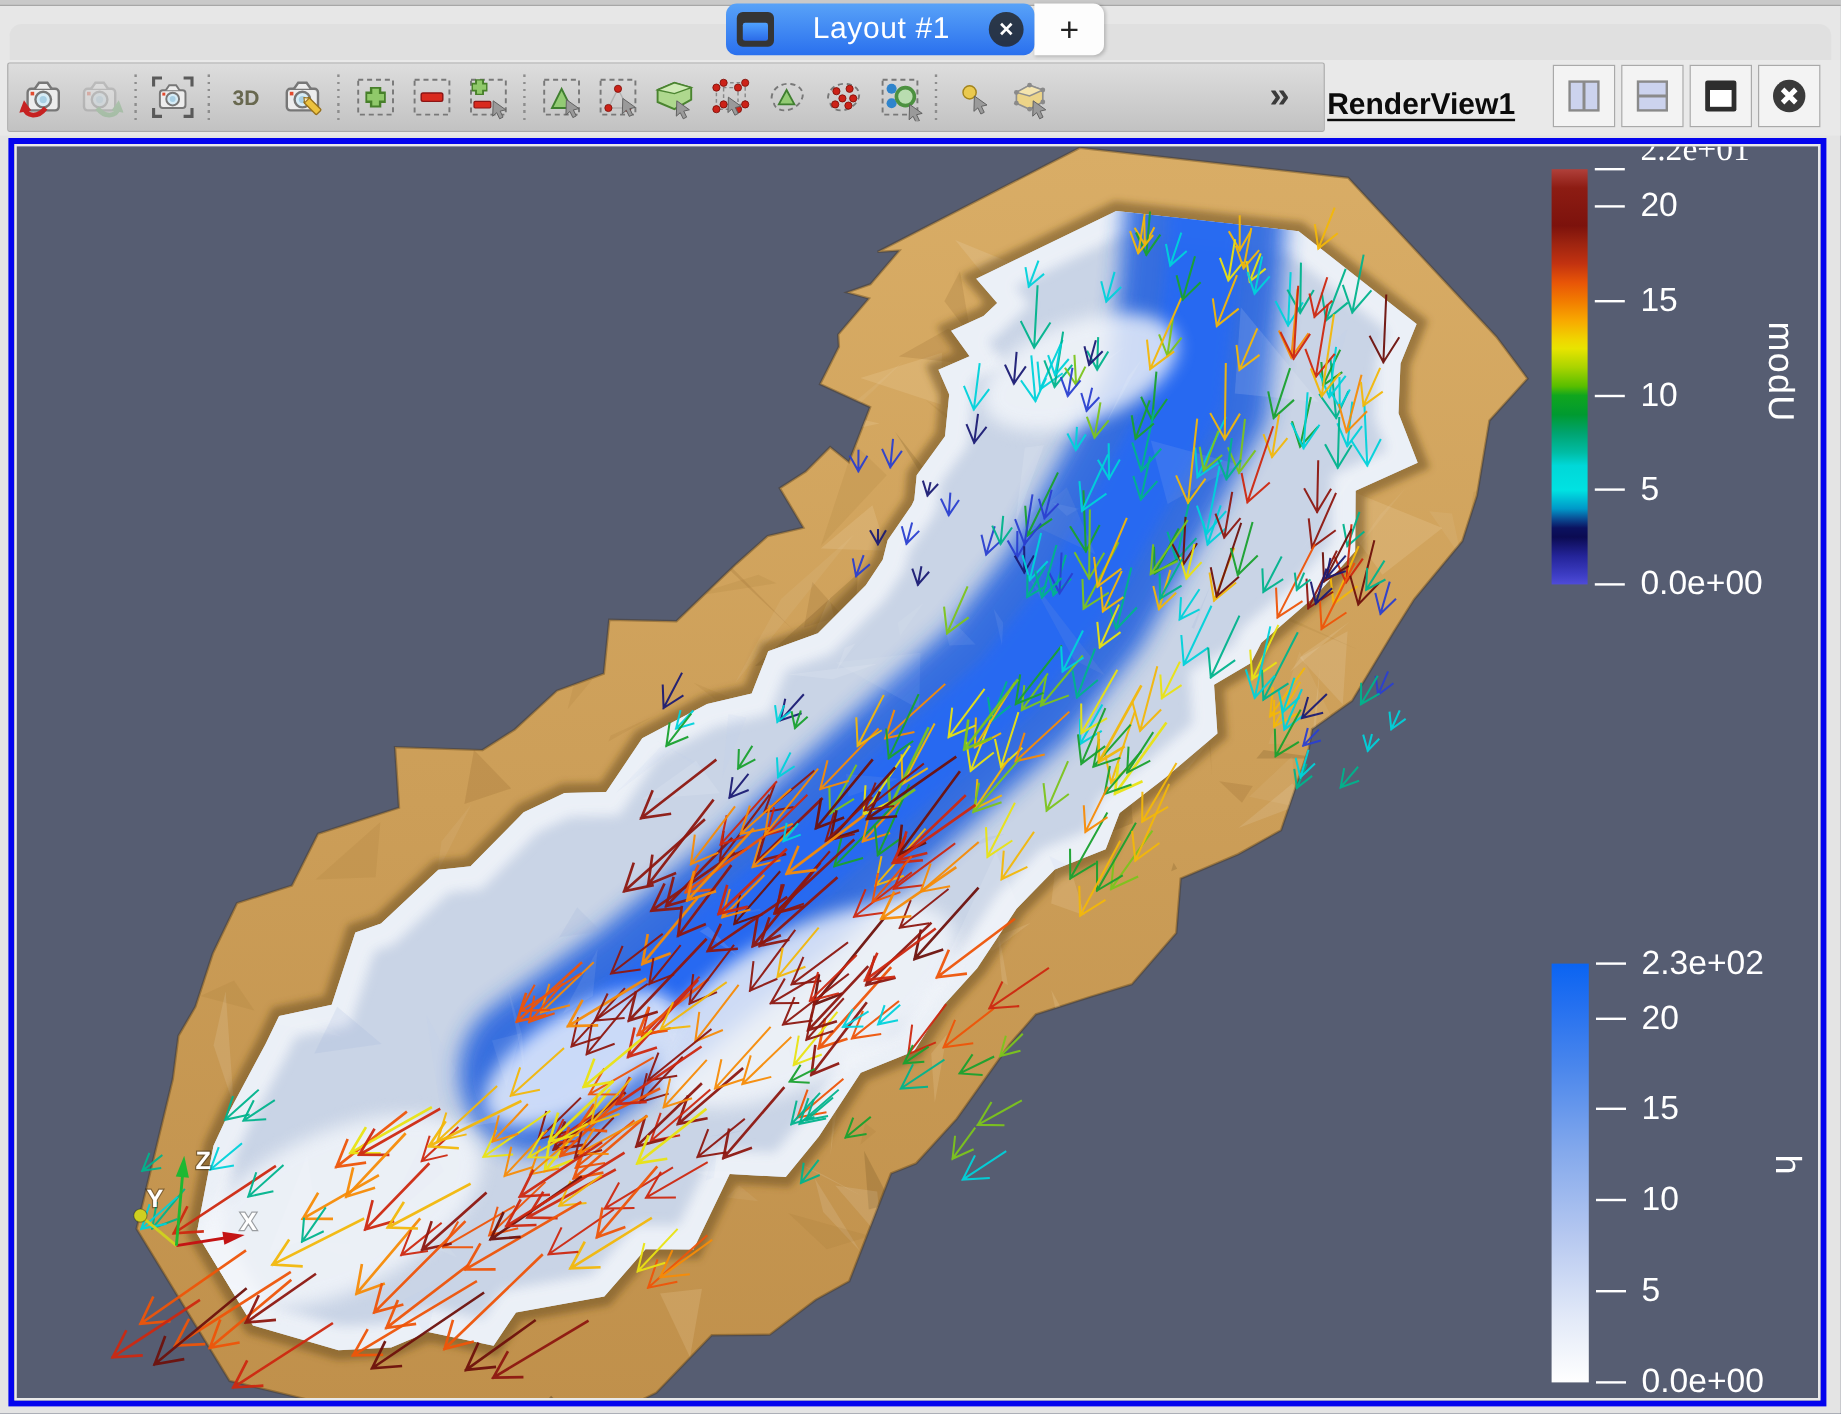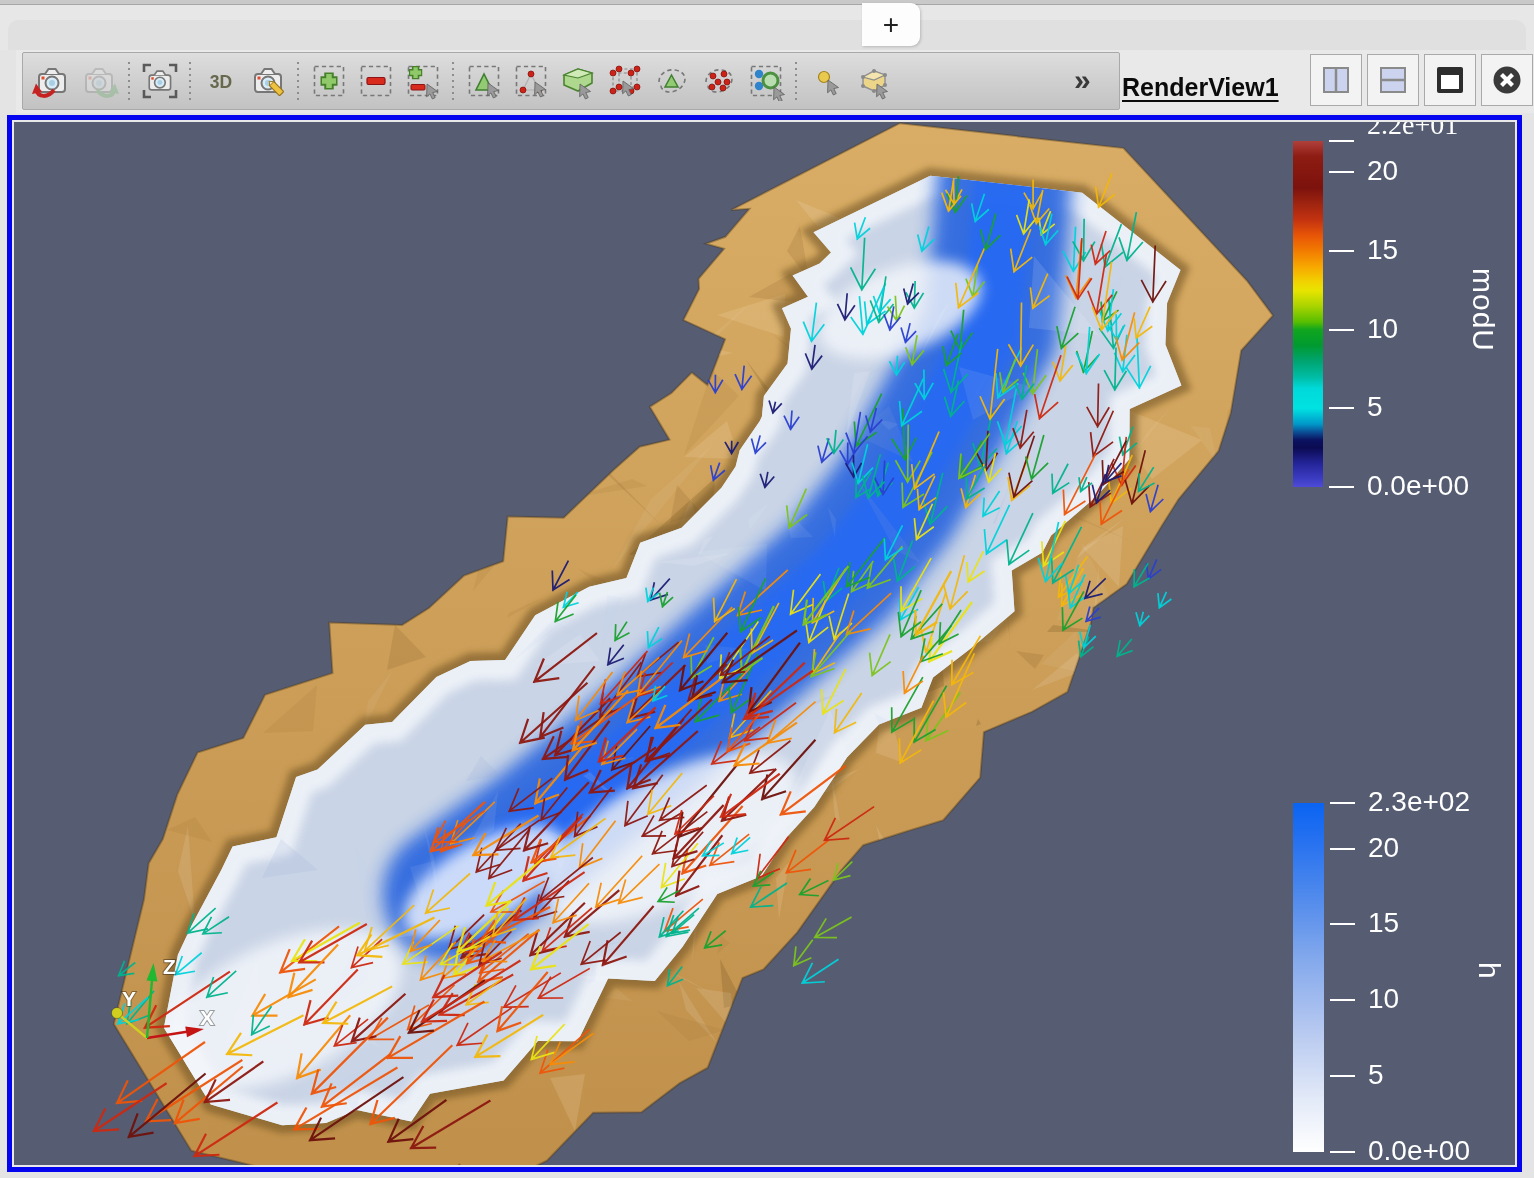--- a/index.html
+++ b/index.html
@@ -13,21 +13,21 @@
        padding:0 9px;box-sizing:border-box;z-index:3;}
   .tab-win-icon{width:31px;height:29px;border-radius:5px;background:#353535;position:relative;flex:0 0 auto;}
   .tab-win-icon .inner{position:absolute;left:5px;right:5px;top:9px;bottom:5px;border-radius:2px;
        background:linear-gradient(#4fa2ff,#2a6ae8);}
   .tab-title{flex:1;text-align:center;color:#fff;font-size:25px;letter-spacing:.5px;}
   .tab-close{width:29px;height:29px;border-radius:50%;background:rgba(35,35,35,.82);color:#fff;
        display:flex;align-items:center;justify-content:center;font-size:16px;font-weight:bold;flex:0 0 auto;}
   .tab-plus{position:absolute;left:862px;top:-2px;width:58px;height:43px;background:#fdfdfd;
        border-radius:0 9px 9px 0;display:flex;align-items:center;justify-content:center;
        font-size:28px;color:#222;z-index:2;box-shadow:1px 1px 3px rgba(0,0,0,.18);}
-  .toolbar{position:absolute;top:50px;left:16px;right:0;height:63px;background:#e9e9e9;}
+  .toolbar{position:absolute;top:50px;left:0;right:0;height:63px;background:#e9e9e9;}
   .toolpanel{position:absolute;left:6px;top:2px;width:1098px;height:58px;box-sizing:border-box;
        background:linear-gradient(#dddddd,#c2c2c2);border:1px solid #a9a9a9;border-radius:2px;
        display:flex;align-items:center;padding:0 5px;}
   .tool-btn{width:47px;height:47px;display:flex;align-items:center;justify-content:center;flex:0 0 auto;}
   .tool-btn.disabled{opacity:.55;}
   .tool-sep{width:2px;height:38px;margin:0 6px;flex:0 0 auto;
        background:repeating-linear-gradient(#8d8d8d 0 2px,transparent 2px 6px);}
   .overflow-btn{position:absolute;left:1058px;top:13px;font-size:30px;font-weight:bold;color:#3a3a3a;}
   .view-title{position:absolute;left:1106px;top:23px;font-size:25px;font-weight:bold;color:#0b0b0b;
        text-decoration:underline;text-decoration-thickness:2px;text-underline-offset:4px;}
@@ -43,20 +43,27 @@
   .legend-label{position:absolute;color:#fff;font-size:28px;white-space:nowrap;transform:translateY(-52%);}
   .legend-title{position:absolute;color:#fff;font-size:30px;writing-mode:vertical-rl;letter-spacing:1px;}
 </style>
 </head>
 <body>
 
 <div class="topstrip"></div>
 
 <div class="tabbar">
   <div class="tabwell"></div>
+  <div class="tab">
+    <span class="tab-win-icon">
+        <span class="inner"></span>
+      </span>
+    <span class="tab-title">Layout #1</span>
+    <span class="tab-close">✕</span>
+  </div>
   <div class="tab-plus">
       <span>+</span>
     </div>
 </div>
 
 <div class="toolbar">
   <div class="toolpanel" id="toolPanel">
       <div class="tool-btn">
         <svg width="40" height="40" viewBox="0 0 40 40">
           <rect x="7" y="13" width="26" height="18" rx="3" fill="#ededed" stroke="#777" stroke-width="2"></rect>

